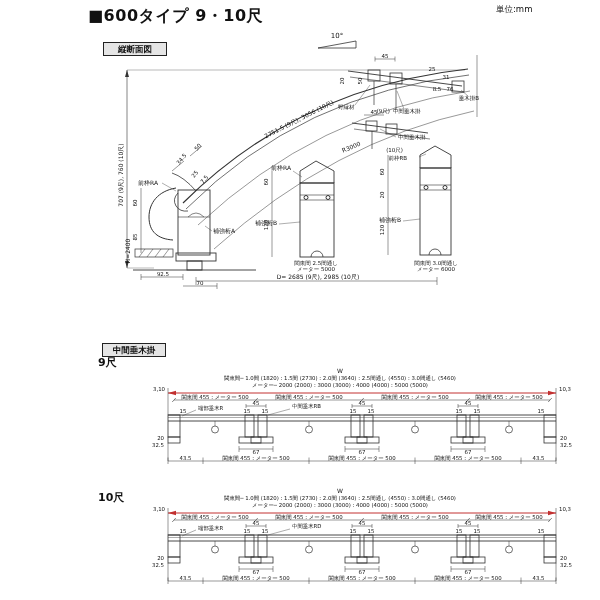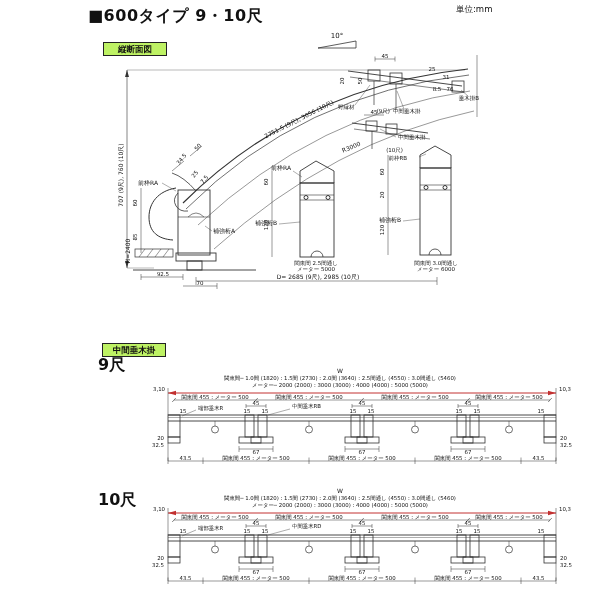--- a/index.html
+++ b/index.html
@@ -2,30 +2,30 @@
 <html><head>
 <meta charset="utf-8">
 <style>
   html,body{margin:0;padding:0}
   body{width:600px;height:600px;background:#fff;position:relative;overflow:hidden;
        font-family:"DejaVu Sans","Liberation Sans",sans-serif;color:#111}
   .abs{position:absolute}
   .title{font-size:16px;font-weight:bold;letter-spacing:.5px}
   .unit{font-size:8.5px}
   .hdrbox{border:1.3px solid #222;width:62px;height:12px;text-align:center;
-          font-size:8.5px;font-weight:bold;line-height:12px;background:#bef264}
-  .vlabel{font-size:16px;font-weight:bold}
+          font-size:8.5px;font-weight:bold;line-height:12px;background:#e5e5e5}
+  .vlabel{font-size:11px;font-weight:bold}
   svg{position:absolute;left:0;overflow:visible}
   svg text{fill:#111;font-family:"DejaVu Sans","Liberation Sans",sans-serif}
 </style>
 </head>
 <body>
 
 <div class="abs title" style="left:88px;top:6px">■600タイプ 9・10尺</div>
-<div class="abs unit" style="left:456px;top:4px">単位:mm</div>
+<div class="abs unit" style="left:496px;top:4px">単位:mm</div>
 
 <div class="abs hdrbox" style="left:103px;top:42px">
   <span>縦断面図</span>
 </div>
 
 <svg id="vsec" width="600" height="310" viewBox="0 0 600 310" style="top:25px">
 
   <g>
     <polygon points="318,23 356,16 356,23" fill="none" stroke="#333" stroke-width="0.8"></polygon>
     <text x="337" y="13" font-size="7" text-anchor="middle">10°</text>

